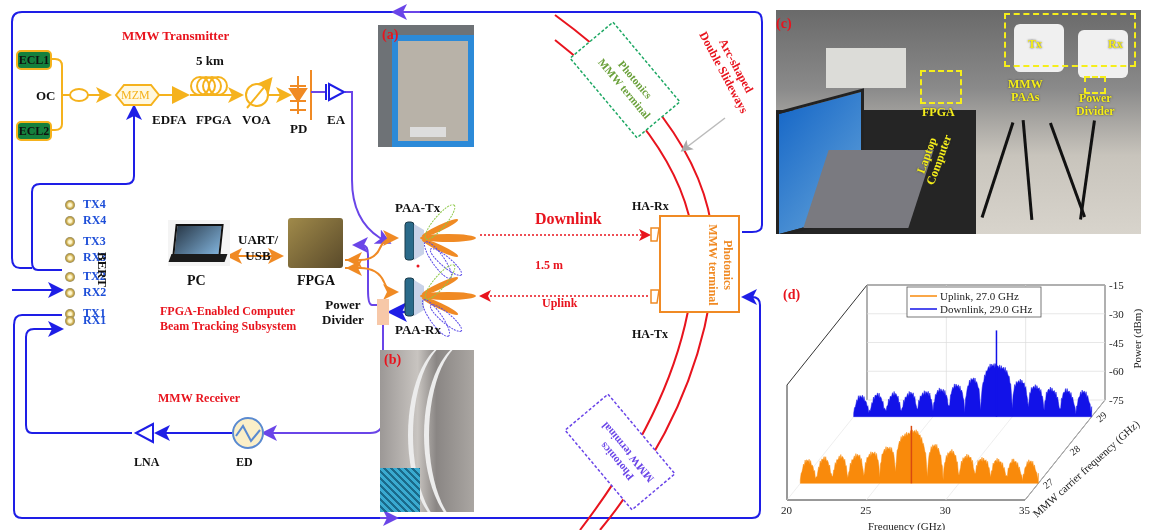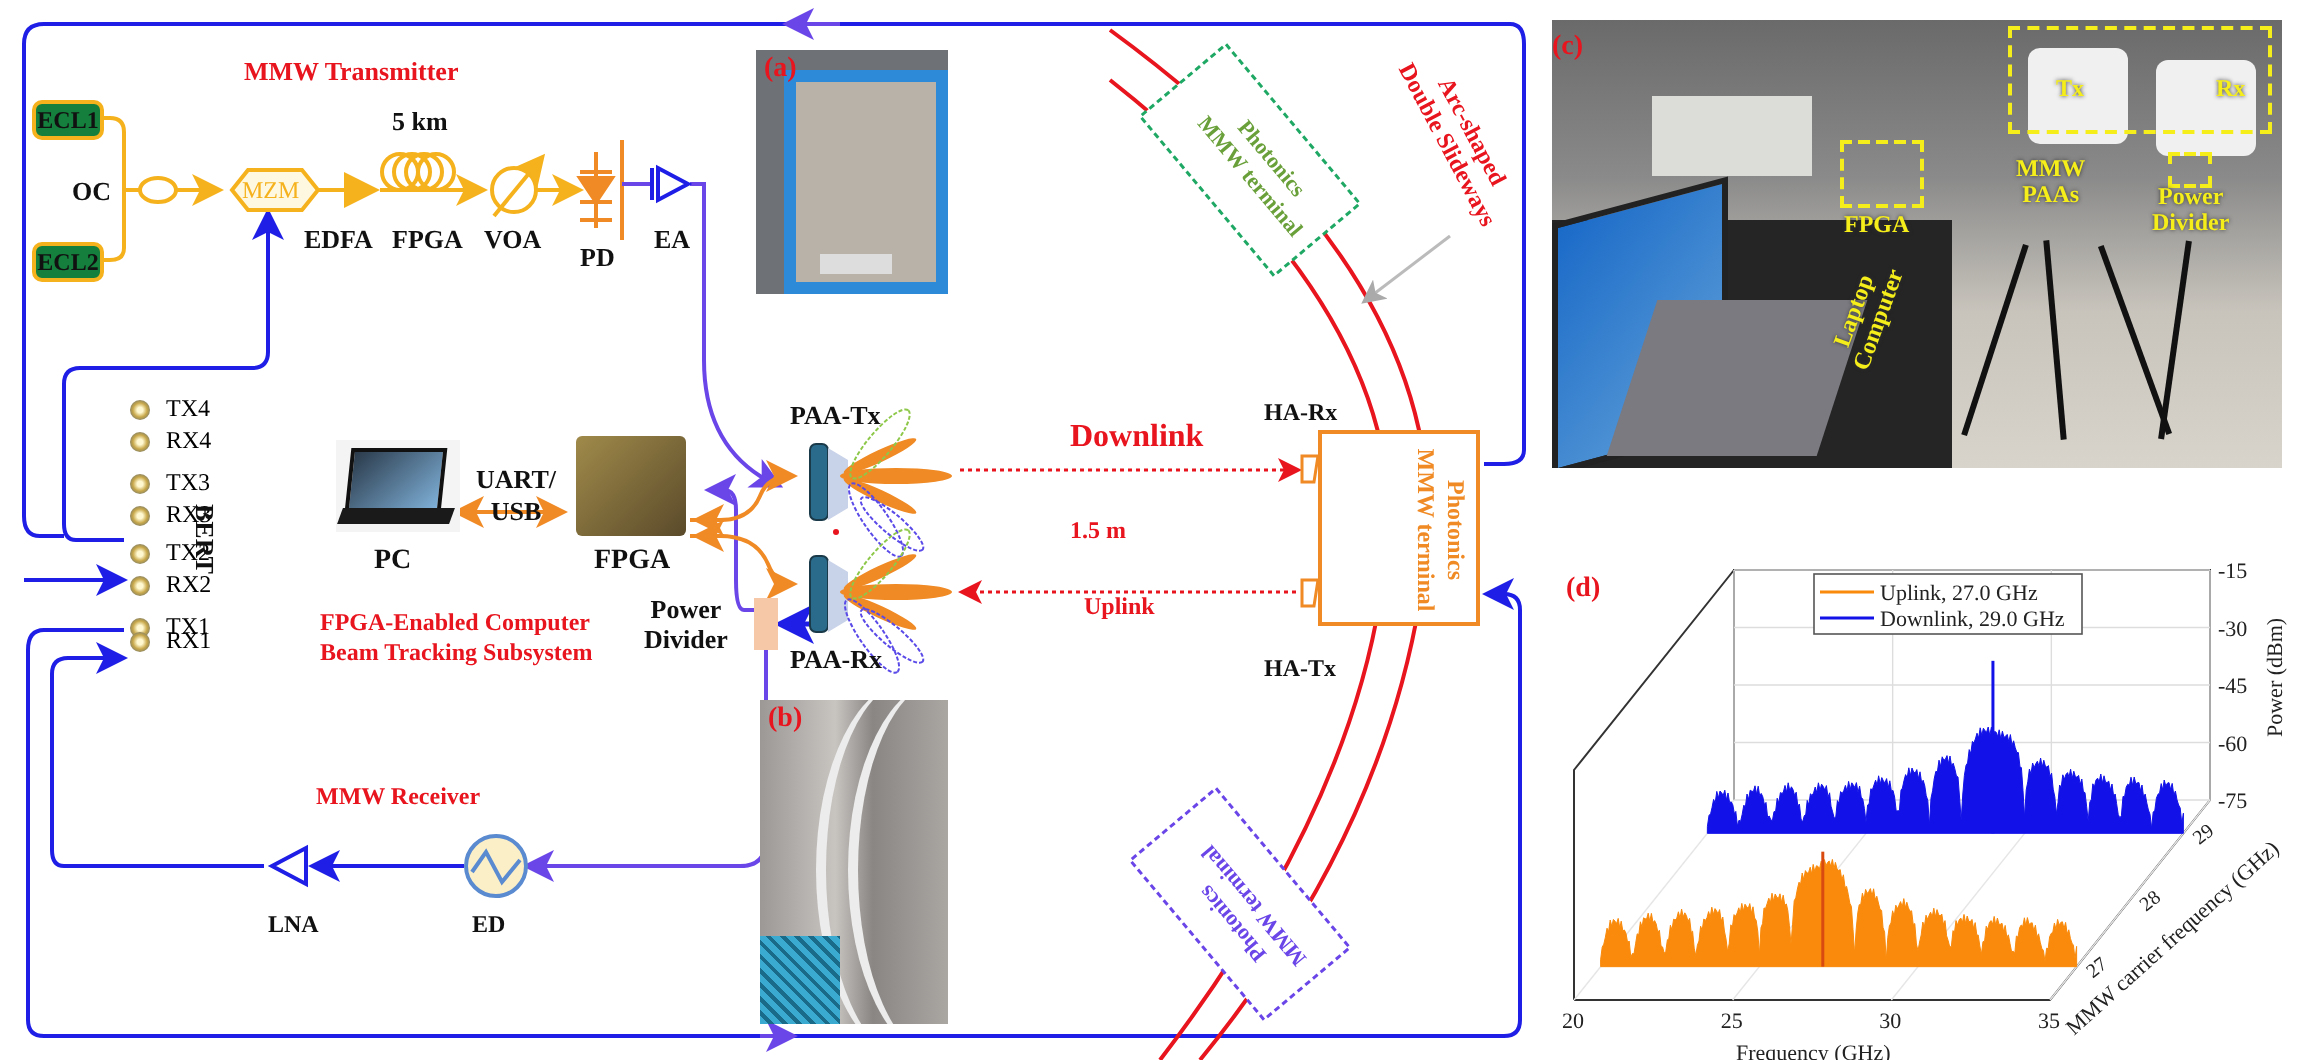--- a/index.html
+++ b/index.html
@@ -15,21 +15,21 @@
   .tx-panel { left:8px; top:22px; width:348px; height:122px; background:#eeeff2; }
   .bt-panel { left:155px; top:196px; width:322px; height:148px; background:#d6f6fb; }
   .rx-panel { left:104px; top:383px; width:196px; height:93px; background:#e4efdc; }
   .bert-panel { left:61px; top:193px; width:75px; height:148px; background:#bcd5ec; border-radius:6px; }
 
   .eq-box { position:absolute; border:2px solid #f5b21d; border-radius:5px; background:#15803d;
             font-weight:bold; font-size:12px; text-align:center; color:#111; }
 
   .port { position:absolute; left:65px; width:68px; height:13px; display:flex; align-items:center; }
   .port .conn { width:10px; height:10px; border-radius:50%; background:radial-gradient(circle,#fff8d0 20%,#c8a84a 50%,#7a7a6a 80%); margin-right:8px; }
-  .port .plabel { font-size:12px; font-weight:normal; color:#000000; }
+  .port .plabel { font-size:12px; font-weight:bold; color:#1d4ed8; }
 
   .photo { position:absolute; overflow:hidden; }
   .photo .tag { position:absolute; left:4px; top:2px; color:#e8141e; font-weight:bold; font-size:14px; }
 
   .ylw { color:#f5ee1a; font-weight:bold; position:absolute; font-size:12px; text-shadow:0 0 2px #333; text-align:center; line-height:13px; }
   .ylw-box { position:absolute; border:2px dashed #f5ee1a; }
 </style>
 </head>
 <body>
 

